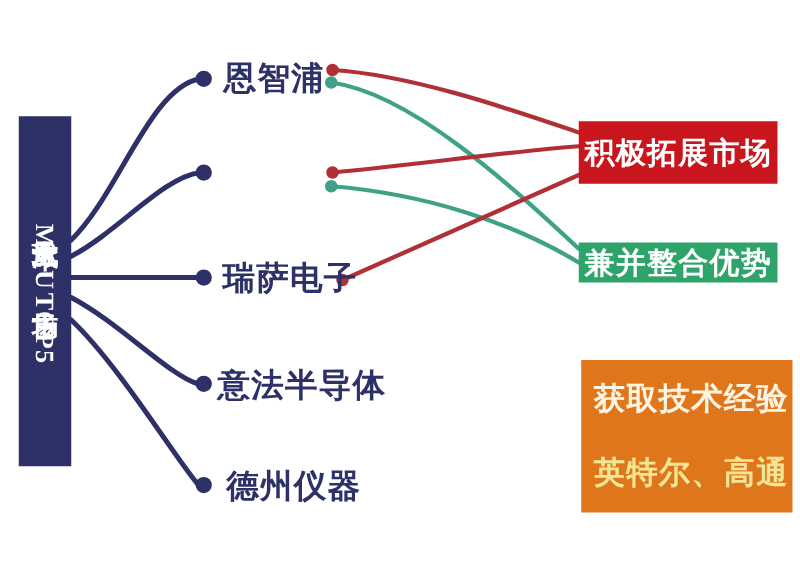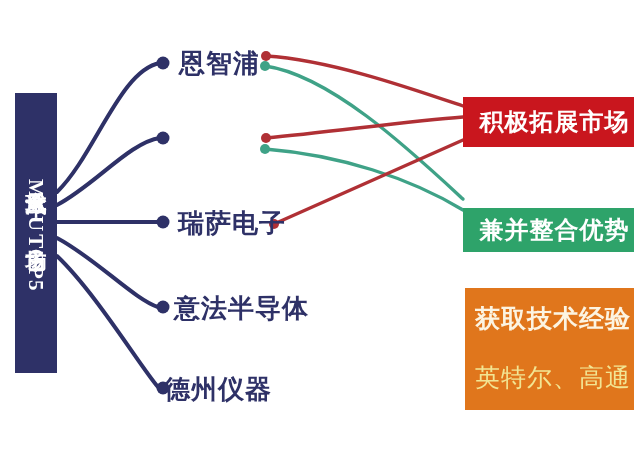--- a/index.html
+++ b/index.html
@@ -37,32 +37,32 @@
   }
   .company-label{
     position:absolute;transform:translateY(-50%);
     color:var(--navy);font-size:26px;font-weight:bold;
     white-space:nowrap;letter-spacing:1px;font-family:Liberation Mono, monospace;
   }
   .cat-box{
     position:absolute;left:463px;width:159px;
     display:flex;align-items:center;justify-content:center;
     color:#ffffff;font-size:24px;font-weight:bold;
-    white-space:nowrap;letter-spacing:1px;padding-left:12px;
+    white-space:nowrap;letter-spacing:1px;
   }
   .cat-box.expand{top:97px;height:50px;background:var(--red_box);}
-  .cat-box.merge{top:208px;height:44px;background:var(--green_box);font-family:Liberation Mono, monospace;}
+  .cat-box.merge{top:194px;height:32px;background:var(--green_box);font-family:Liberation Mono, monospace;}
   .cat-box.experience{
     left:465px;top:288px;width:169px;height:122px;
     background:var(--orange_box);
     flex-direction:column;align-items:flex-start;justify-content:space-between;
     padding:14px 0 16px 10px;box-sizing:border-box;
   }
   .cat-box.experience .line1{color:var(--cream_text);font-size:25px;font-weight:bold;}
-  .cat-box.experience .line2{color:var(--yellow_text);font-size:25px;font-weight:normal;}
+  .cat-box.experience .line2{color:var(--yellow_text);font-size:25px;font-weight:bold;}
 </style>
 </head>
 <body>
 
 <div id="stage">
 
   <svg id="lines" viewBox="0 0 640 457" xmlns="http://www.w3.org/2000/svg">
 
     <path class="navy-line" d="M57,192 C95,155 120,70 160,63"></path>
     <path class="navy-line" d="M57,205 C95,185 130,142 160,138"></path>
@@ -89,21 +89,21 @@
     <circle class="red-dot" cx="274" cy="224" r="5"></circle>
   </svg>
 
   <div class="root-box">
     <span>全球汽车MCU市场TOP5</span>
   </div>
 
   <div class="company-label" style="left:179px;top:63px">恩智浦</div>
   <div class="company-label" style="left:174px;top:308px">意法半导体</div>
   <div class="company-label" style="left:178px;top:223px">瑞萨电子</div>
-  <div class="company-label" style="left:164px;top:389px">德州仪器</div>
+  <div class="company-label" style="left:181px;top:389px">德州仪器</div>
 
   <div class="cat-box expand">
     <span>积极拓展市场</span>
   </div>
 
   <div class="cat-box merge">
     <span>兼并整合优势</span>
   </div>
 
   <div class="cat-box experience">

